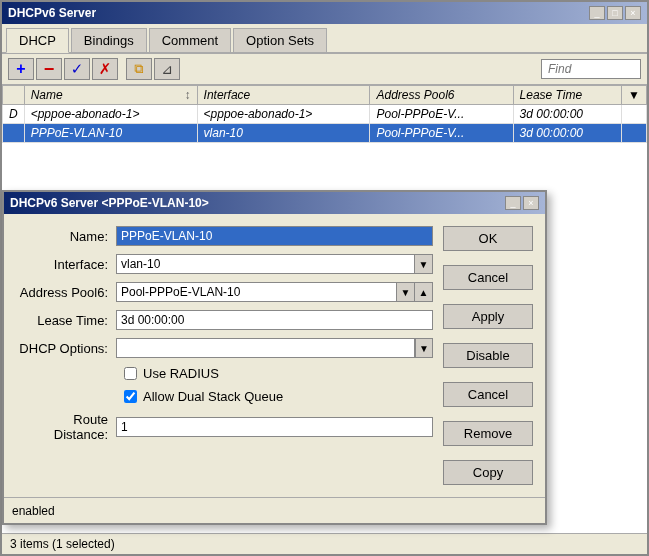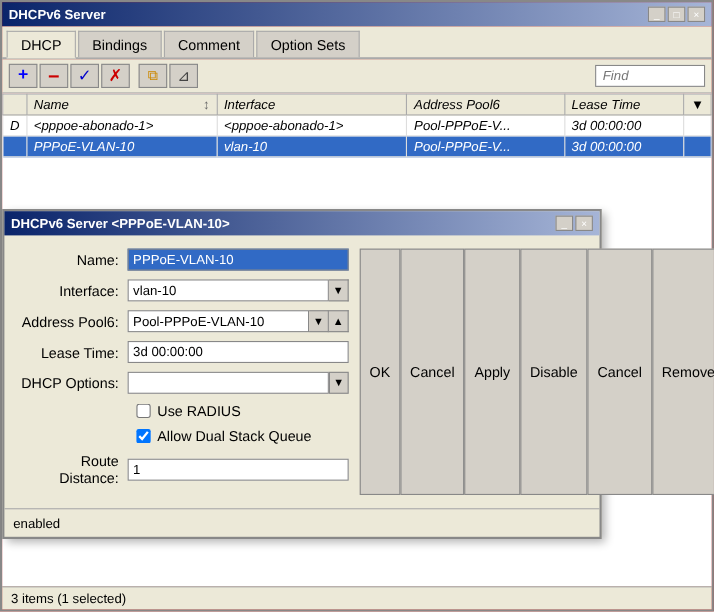--- a/index.html
+++ b/index.html
@@ -7,21 +7,21 @@
       font-family: Arial, sans-serif;
       font-size: 13px;
       background: #d4d0c8;
       width: 649px;
       height: 556px;
       overflow: hidden;
     }
     .window {
       width: 649px;
       height: 556px;
-      background: #b91c1c;
+      background: #701a75;
       border: 2px solid #888;
       display: flex;
       flex-direction: column;
       justify-content: center;
     }
     .title-bar {
       background: linear-gradient(to right, #0a246a, #a6b5d7);
       color: white;
       padding: 3px 6px;
       display: flex;
@@ -231,22 +231,22 @@
       display: flex;
       align-items: center;
       margin-left: 108px;
       margin-bottom: 8px;
     }
     .checkbox-row input[type=checkbox] {
       margin-right: 6px;
     }
     .modal-buttons {
       display: flex;
-      flex-direction: row;
-      gap: 0;
+      flex-direction: column;
+      gap: 14px;
       min-width: 90px;
     }
     .modal-btn {
       width: 90px;
       padding: 4px 8px;
       background: #d4d0c8;
       border: 1px solid #888;
       cursor: pointer;
       font-size: 13px;
       text-align: center;

